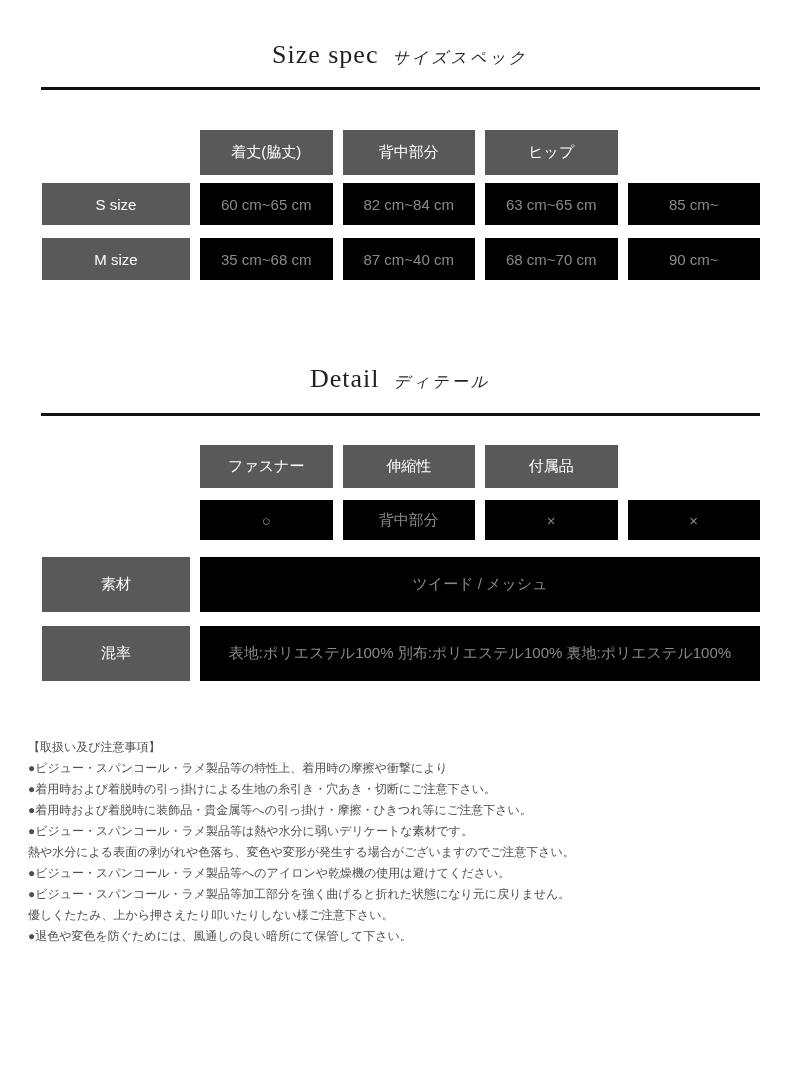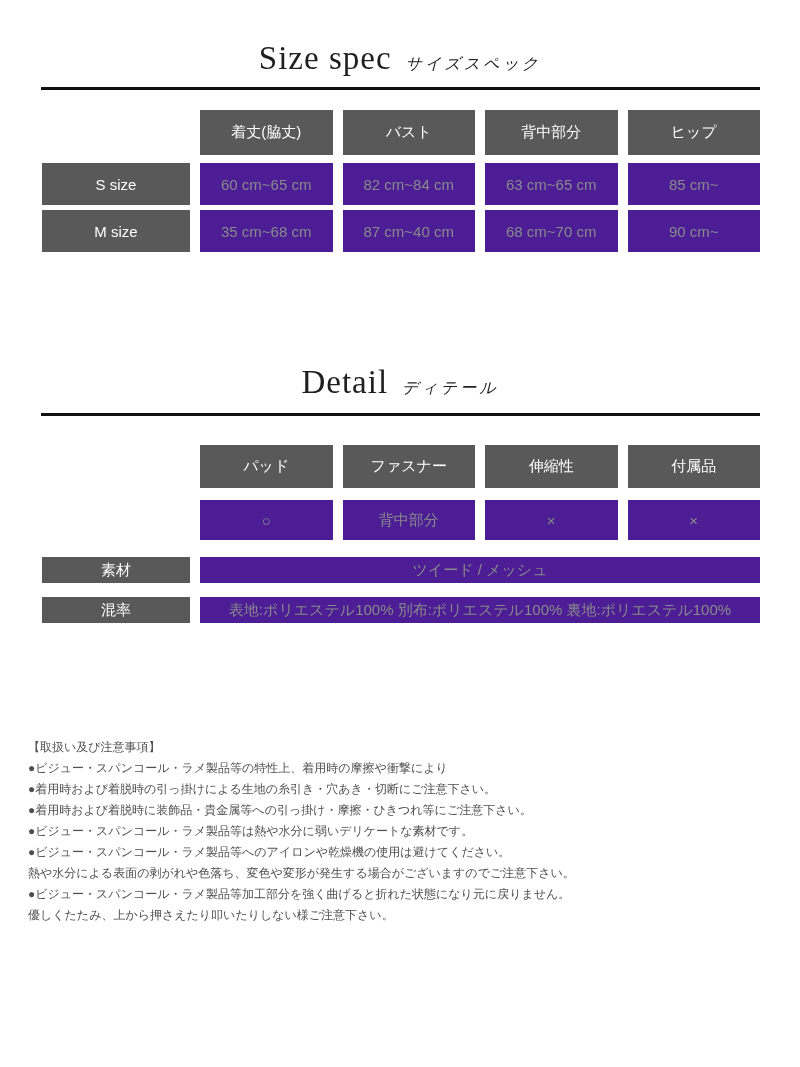--- a/index.html
+++ b/index.html
@@ -18,21 +18,21 @@
     left: 0;
     width: 100%;
     display: flex;
     justify-content: center;
     align-items: baseline;
     gap: 14px;
     color: #1f1f1f;
   }
   .section-title .en {
     font-family: "Liberation Serif", serif;
-    font-size: 33px;
+    font-size: 26px;
     font-weight: 400;
     letter-spacing: 1px;
   }
   .section-title .ja {
     font-family: "Liberation Serif", serif;
     font-size: 16px;
     letter-spacing: 3px;
     font-style: italic;
   }
   .rule {
@@ -54,30 +54,30 @@
     grid-template-columns: 148px 1fr;
     column-gap: 10px;
   }
   .cell {
     display: flex;
     align-items: center;
     justify-content: center;
     font-size: 15px;
   }
   .hcell { background: #595959; color: #ffffff; }
-  .dcell { background: #4c1d95; color: #8a8a8a; }
+  .dcell { background: #000000; color: #8a8a8a; }
   .spacer { background: transparent; }
   .h45 { height: 45px; }
   .h43 { height: 43px; }
   .h42 { height: 42px; }
-  .h41 { height: 26px; }
+  .h41 { height: 55px; }
   .h40 { height: 40px; }
   .mb8  { margin-bottom: 8px; }
   .mb12 { margin-bottom: 12px; }
-  .mb13 { margin-bottom: 5px; }
+  .mb13 { margin-bottom: 13px; }
   .mb14 { margin-bottom: 14px; }
   .mb17 { margin-bottom: 17px; }
   
   .notes {
     position: absolute;
     left: 28px;
     top: 737px;
     width: 748px;
     color: #4f4f4f;
     font-size: 12px;
@@ -89,25 +89,24 @@
 <body>
 
 <div class="page">
 
   <div class="section-title" style="top:40px">
     <span class="en">Size spec</span>
     <span class="ja">サイズスペック</span>
   </div>
   <div class="rule" style="top:87px"></div>
 
-  <div class="tbl" style="top:110px">
+  <div class="tbl" style="top:130px">
     <div class="grid5 mb8">
       <div class="cell spacer h45"></div>
       <div class="cell hcell h45">着丈(脇丈)</div>
-      <div class="cell hcell h45">バスト</div>
       <div class="cell hcell h45">背中部分</div>
       <div class="cell hcell h45">ヒップ</div>
     </div>
     <div class="grid5 mb13">
       <div class="cell hcell h42">S size</div>
       <div class="cell dcell h42">60 cm~65 cm</div>
       <div class="cell dcell h42">82 cm~84 cm</div>
       <div class="cell dcell h42">63 cm~65 cm</div>
       <div class="cell dcell h42">85 cm~</div>
     </div>
@@ -122,21 +121,20 @@
 
   <div class="section-title" style="top:364px">
     <span class="en">Detail</span>
     <span class="ja">ディテール</span>
   </div>
   <div class="rule" style="top:413px"></div>
 
   <div class="tbl" style="top:445px">
     <div class="grid5 mb12">
       <div class="cell spacer h43"></div>
-      <div class="cell hcell h43">パッド</div>
       <div class="cell hcell h43">ファスナー</div>
       <div class="cell hcell h43">伸縮性</div>
       <div class="cell hcell h43">付属品</div>
     </div>
     <div class="grid5 mb17">
       <div class="cell spacer h40"></div>
       <div class="cell dcell h40">○</div>
       <div class="cell dcell h40">背中部分</div>
       <div class="cell dcell h40">×</div>
       <div class="cell dcell h40">×</div>
@@ -150,19 +148,20 @@
       <div class="cell dcell h41">表地:ポリエステル100% 別布:ポリエステル100% 裏地:ポリエステル100%</div>
     </div>
   </div>
 
   <div class="notes">
     <div>【取扱い及び注意事項】</div>
     <div>●ビジュー・スパンコール・ラメ製品等の特性上、着用時の摩擦や衝撃により</div>
     <div>●着用時および着脱時の引っ掛けによる生地の糸引き・穴あき・切断にご注意下さい。</div>
     <div>●着用時および着脱時に装飾品・貴金属等への引っ掛け・摩擦・ひきつれ等にご注意下さい。</div>
     <div>●ビジュー・スパンコール・ラメ製品等は熱や水分に弱いデリケートな素材です。</div>
+    <div>熱や水分による表面の剥がれや色落ち、変色や変形が発生する場合がございますのでご注意下さい。</div>
     <div>●ビジュー・スパンコール・ラメ製品等へのアイロンや乾燥機の使用は避けてください。</div>
-    <div>熱や水分による表面の剥がれや色落ち、変色や変形が発生する場合がございますのでご注意下さい。</div>
     <div>●ビジュー・スパンコール・ラメ製品等加工部分を強く曲げると折れた状態になり元に戻りません。</div>
     <div>優しくたたみ、上から押さえたり叩いたりしない様ご注意下さい。</div>
+    <div>●退色や変色を防ぐためには、風通しの良い暗所にて保管して下さい。</div>
   </div>
 
 </div>
 
 </body></html>

